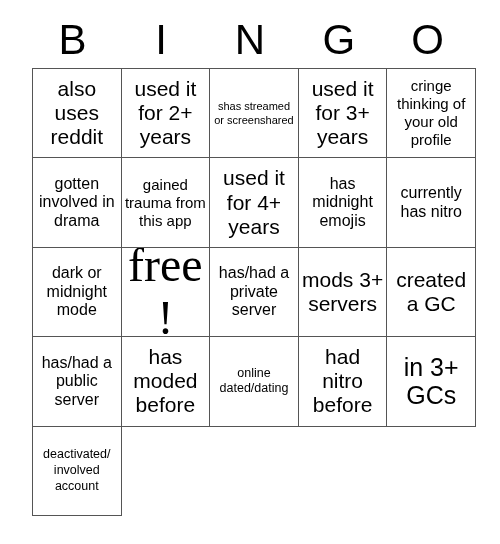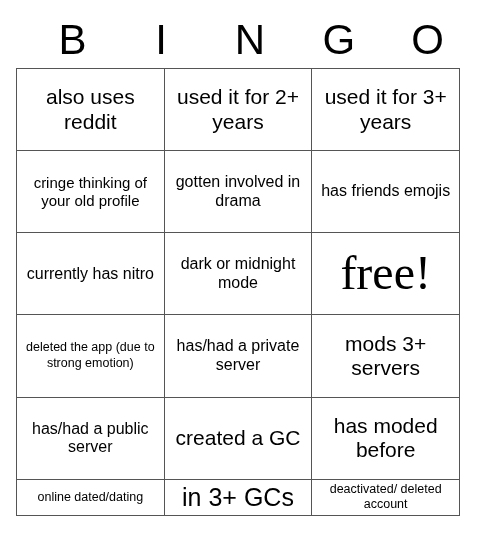--- a/index.html
+++ b/index.html
@@ -37,26 +37,26 @@
     justify-content: center;
     font-size: 42px;
     line-height: 1;
     font-weight: 400;
     color: #000000;
     letter-spacing: 0px;
   }
   
   #bingo-grid {
     position: absolute;
-    left: 16px;
+    left: 32px;
     top: 68px;
     width: 444px;
     height: 448px;
     display: grid;
-    grid-template-columns: repeat(3, 1fr);
+    grid-template-columns: repeat(5, 1fr);
     grid-template-rows: repeat(5, 1fr);
     box-sizing: border-box;
     border-top: 1.5px solid #555555;
     border-left: 1.5px solid #555555;
     background: #ffffff;
   }
   .bingo-cell {
     box-sizing: border-box;
     border-right: 1.5px solid #555555;
     border-bottom: 1.5px solid #555555;
@@ -98,67 +98,76 @@
     <div class="header-letter">O</div>
   </div>
 
   <div id="bingo-grid">
     <div class="bingo-cell fs-l">
         <span>also uses reddit</span>
       </div>
     <div class="bingo-cell fs-l">
         <span>used it for 2+ years</span>
       </div>
+    <div class="bingo-cell fs-xxs">
+        <span>shas streamed or screenshared</span>
+      </div>
     <div class="bingo-cell fs-l">
         <span>used it for 3+ years</span>
       </div>
 
     <div class="bingo-cell fs-s">
         <span>cringe thinking of your old profile</span>
       </div>
     <div class="bingo-cell fs-m">
         <span>gotten involved in drama</span>
       </div>
+    <div class="bingo-cell fs-s">
+        <span>gained trauma from this app</span>
+      </div>
+    <div class="bingo-cell fs-l">
+        <span>used it for 4+ years</span>
+      </div>
     <div class="bingo-cell fs-m">
-        <span>has friends emojis</span>
+        <span>has midnight emojis</span>
       </div>
 
     <div class="bingo-cell fs-m">
         <span>currently has nitro</span>
       </div>
     <div class="bingo-cell fs-m">
         <span>dark or midnight mode</span>
       </div>
     <div class="bingo-cell fs-xxl">
         <span>free!</span>
       </div>
-    <div class="bingo-cell fs-xs">
-        <span>deleted the app (due to strong emotion)</span>
-      </div>
 
     <div class="bingo-cell fs-m">
         <span>has/had a private server</span>
       </div>
     <div class="bingo-cell fs-l">
         <span>mods 3+ servers</span>
       </div>
+    <div class="bingo-cell fs-l">
+        <span>created a GC</span>
+      </div>
     <div class="bingo-cell fs-m">
         <span>has/had a public server</span>
-      </div>
-    <div class="bingo-cell fs-l">
-        <span>created a GC</span>
       </div>
 
     <div class="bingo-cell fs-l">
         <span>has moded before</span>
       </div>
     <div class="bingo-cell fs-xs">
         <span>online dated/dating</span>
       </div>
+    <div class="bingo-cell fs-l">
+        <span>had nitro before</span>
+      </div>
     <div class="bingo-cell fs-xl">
         <span>in 3+ GCs</span>
       </div>
     <div class="bingo-cell fs-xs">
-        <span>deactivated/ deleted account</span>
+        <span>deactivated/ involved account</span>
       </div>
   </div>
 
 </div>
 
 </body></html>

